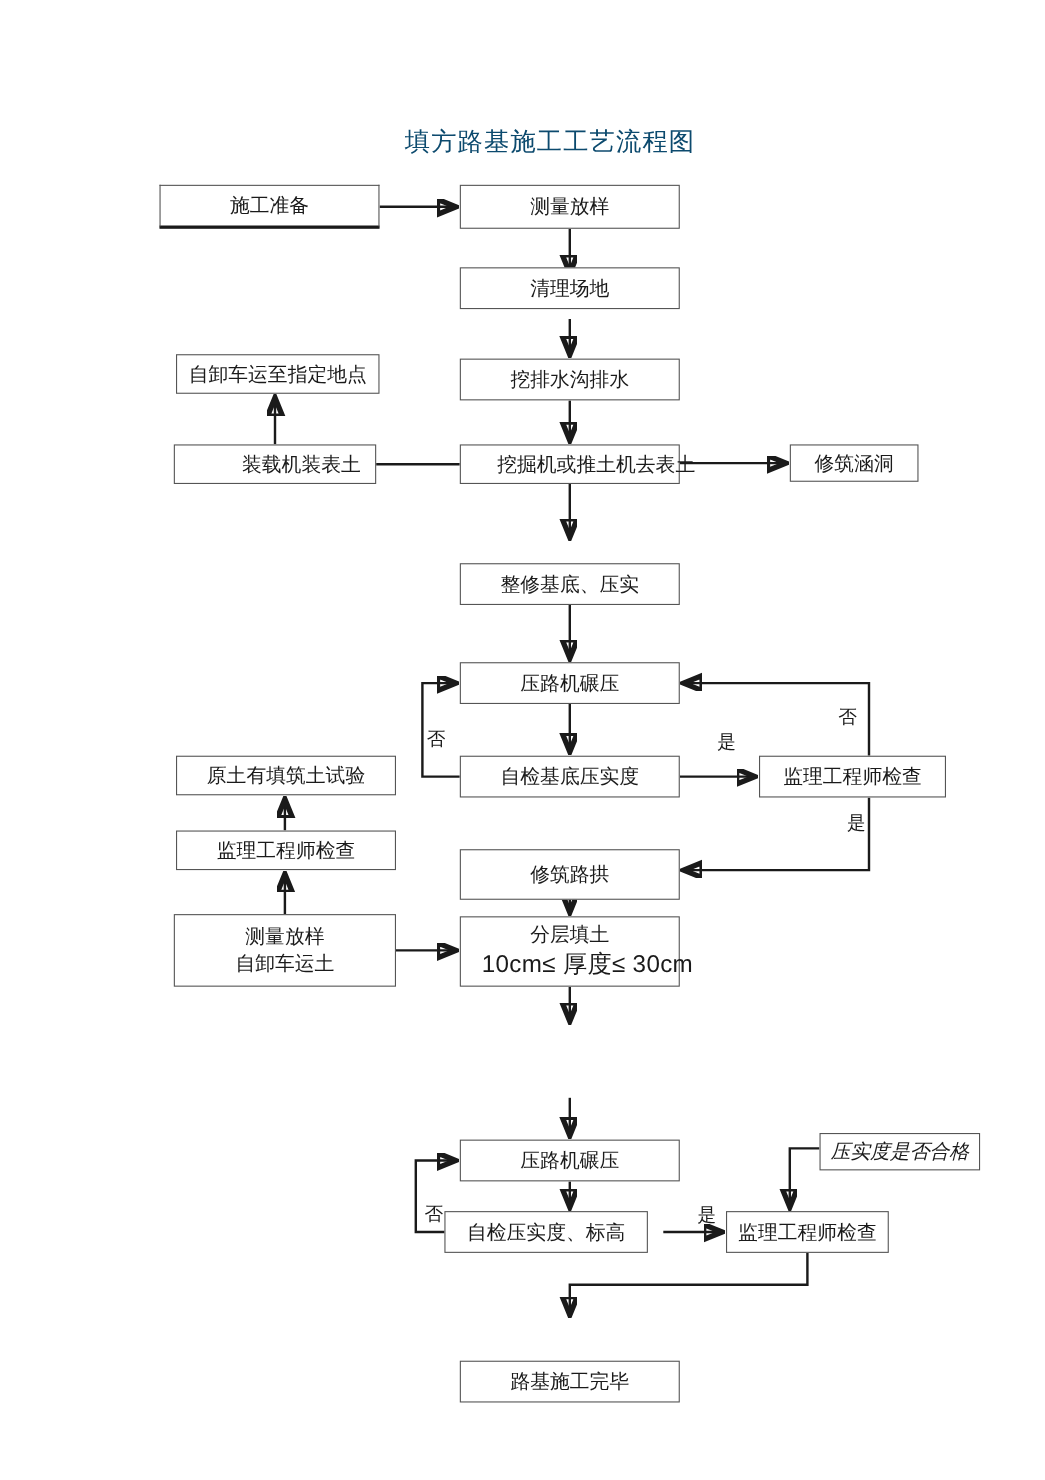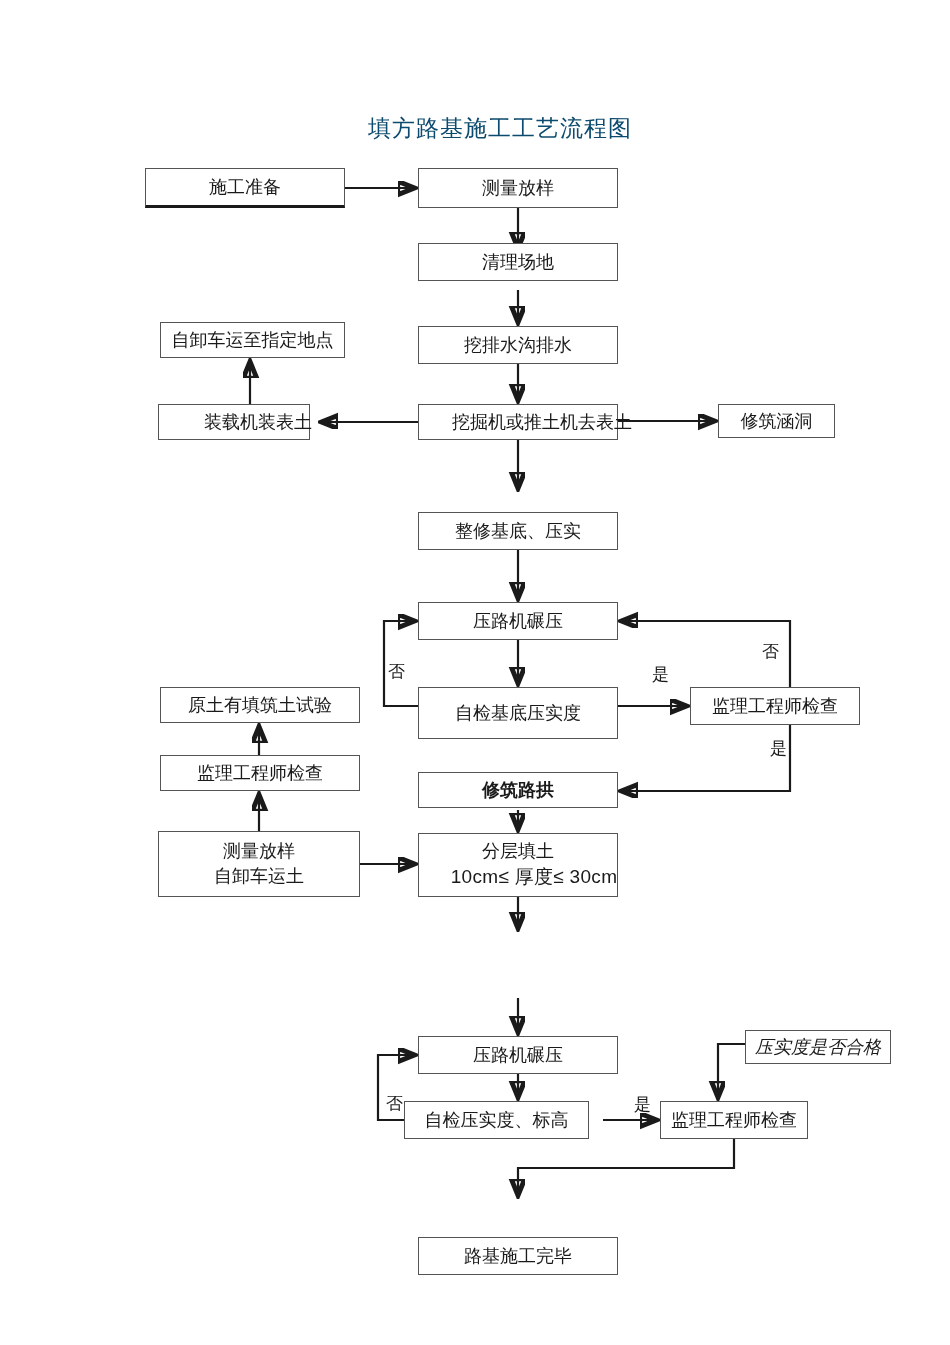--- a/index.html
+++ b/index.html
@@ -41,21 +41,21 @@
     white-space: nowrap;
   }
   .node.thick-bottom {
     border-bottom: 3px solid #1a1a1a;
   }
   .node .line2 {
     display: block;
   }
   .node .line2.mono {
     font-family: "Liberation Sans", "DejaVu Sans", sans-serif;
-    font-size: 19px;
+    font-size: 22px;
     letter-spacing: 0.3px;
     margin-left: 32px;
   }
   .edge-label {
     position: absolute;
     font-size: 17px;
     color: #1a1a1a;
     white-space: nowrap;
   }
   svg.wires {
@@ -150,62 +150,62 @@
   </div>
 
   <div class="node" style="left:418px; top:326px; width:200px; height:38px;">
     <span>挖排水沟排水</span>
   </div>
 
   <div class="node" style="left:160px; top:322px; width:185px; height:36px;">
     <span>自卸车运至指定地点</span>
   </div>
 
-  <div class="node" style="left:158px; top:404px; width:152px; height:36px;padding-left:48px;">
+  <div class="node" style="left:158px; top:404px; width:184px; height:36px;padding-left:48px;">
     <span>装载机装表土</span>
   </div>
 
   <div class="node" style="left:418px; top:404px; width:200px; height:36px;padding-left:48px;">
     <span>挖掘机或推土机去表土</span>
   </div>
 
   <div class="node" style="left:718px; top:404px; width:117px; height:34px;">
     <span>修筑涵洞</span>
   </div>
 
   <div class="node" style="left:418px; top:492px; width:200px; height:38px;margin-top:20px;">
     <span>整修基底、压实</span>
   </div>
 
   <div class="node" style="left:418px; top:602px; width:200px; height:38px;">
     <span>压路机碾压</span>
   </div>
 
-  <div class="node" style="left:418px; top:687px; width:200px; height:52px;font-family:Liberation Serif, serif;">
+  <div class="node" style="left:418px; top:687px; width:200px; height:38px;font-family:Liberation Serif, serif;">
     <span>自检基底压实度</span>
   </div>
 
   <div class="node" style="left:690px; top:687px; width:170px; height:38px;">
     <span>监理工程师检查</span>
   </div>
 
   <div class="node" style="left:160px; top:687px; width:200px; height:36px;">
     <span>原土有填筑土试验</span>
   </div>
 
   <div class="node" style="left:160px; top:755px; width:200px; height:36px;">
     <span>监理工程师检查</span>
   </div>
 
   <div class="node" style="left:158px; top:831px; width:202px; height:66px;">
     <span>测量放样</span>
     <span class="line2">自卸车运土</span>
   </div>
 
-  <div class="node" style="left:418px; top:772px; width:200px; height:36px;font-weight:bold;">
+  <div class="node" style="left:418px; top:772px; width:200px; height:46px;">
     <span>修筑路拱</span>
   </div>
 
   <div class="node" style="left:418px; top:833px; width:200px; height:64px;">
     <span>分层填土</span>
     <span class="line2 mono">10cm≤ 厚度≤  30cm</span>
   </div>
 
 
   <div class="node" style="left:418px; top:1036px; width:200px; height:38px;">

